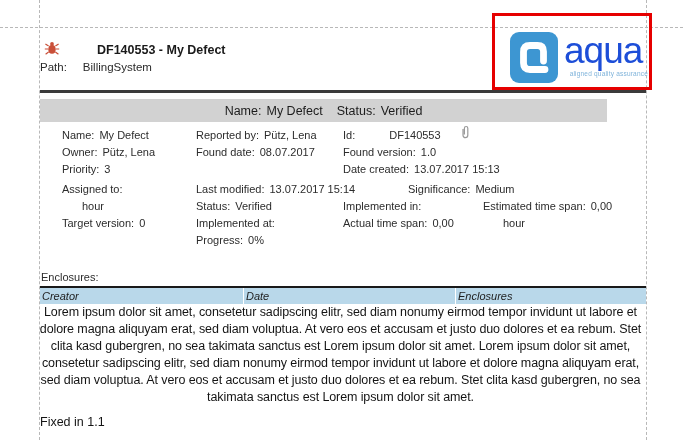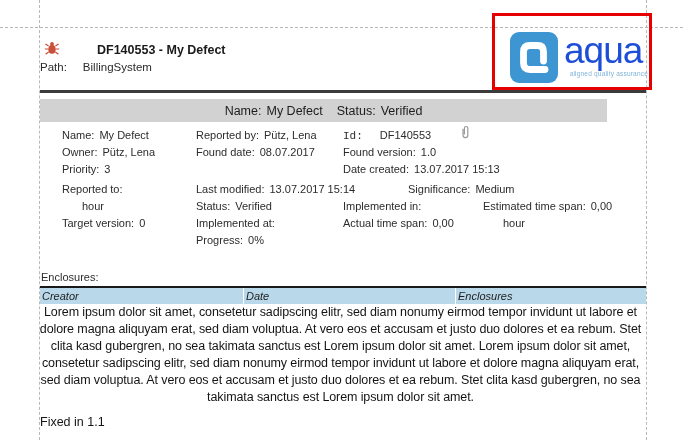--- a/index.html
+++ b/index.html
@@ -10,21 +10,21 @@
   .defect-title{position:absolute;left:64px;top:43px;font-size:12.5px;font-weight:bold;color:#1a1a1a;white-space:nowrap;padding-left:33px;}
   .path-line{position:absolute;left:40px;top:61px;font-size:11.5px;color:#2a2a2a;white-space:nowrap;}
   .path-line .val{margin-left:16px;}
   .rule{position:absolute;left:40px;top:90px;width:606px;height:2.5px;background:#3b3b3b;}
   .titlebar{position:absolute;left:40px;top:99px;width:567px;height:23px;background:#d2d2d2;
             display:flex;align-items:center;justify-content:center;font-size:12.5px;color:#1c1c1c;}
   .titlebar .lab{margin-right:5px;}
   .titlebar .sp{margin-right:14px;}
   .fld{position:absolute;font-size:11px;color:#2c2c2c;white-space:nowrap;margin-left:20px;}
   .fld .lab{padding-right:5px;}
-  .fld .lab.gap-lg{padding-right:17px;font-family:Liberation Mono, monospace;}
+  .fld .lab.gap-lg{padding-right:34px;}
   .enc-label{position:absolute;left:41px;top:271px;font-size:11px;color:#2c2c2c;}
   .enc-header{position:absolute;left:40px;top:286px;width:606px;height:18px;background:#b9d8ea;
               border-top:2px solid #191919;box-sizing:border-box;font-style:italic;}
   .enc-cell{position:absolute;top:2px;font-size:11px;color:#1d1d1d;}
   .enc-sep{position:absolute;top:0;bottom:0;width:1px;background:#ffffff;}
   .description{position:absolute;left:32px;top:304px;width:617px;font-size:12.5px;line-height:17px;
                color:#141414;letter-spacing:-0.1px;text-align:center;}
   .note{position:absolute;left:40px;top:415px;font-size:12.5px;color:#141414;}
   .logo-mark{position:absolute;left:510px;top:32px;width:48px;height:51px;border-radius:9px;background:#3d96d2;}
   .logo-word{position:absolute;left:564px;top:32px;font-size:37px;line-height:37px;letter-spacing:-1px;color:#1d4ed8;}
@@ -99,21 +99,21 @@
   </div>
 
   <div class="fld" style="left:42px;top:163px">
     <span class="lab">Priority:</span><span>3</span>
   </div>
   <div class="fld" style="left:323px;top:163px">
     <span class="lab">Date created:</span><span>13.07.2017 15:13</span>
   </div>
 
   <div class="fld" style="left:42px;top:183px">
-    <span class="lab">Reported to:</span><span></span>
+    <span class="lab">Assigned to:</span><span></span>
   </div>
   <div class="fld" style="left:176px;top:183px">
     <span class="lab">Last modified:</span><span>13.07.2017 15:14</span>
   </div>
   <div class="fld" style="left:388px;top:183px">
     <span class="lab">Significance:</span><span>Medium</span>
   </div>
 
   <div class="fld" style="left:62px;top:200px">hour</div>
   <div class="fld" style="left:176px;top:200px">

